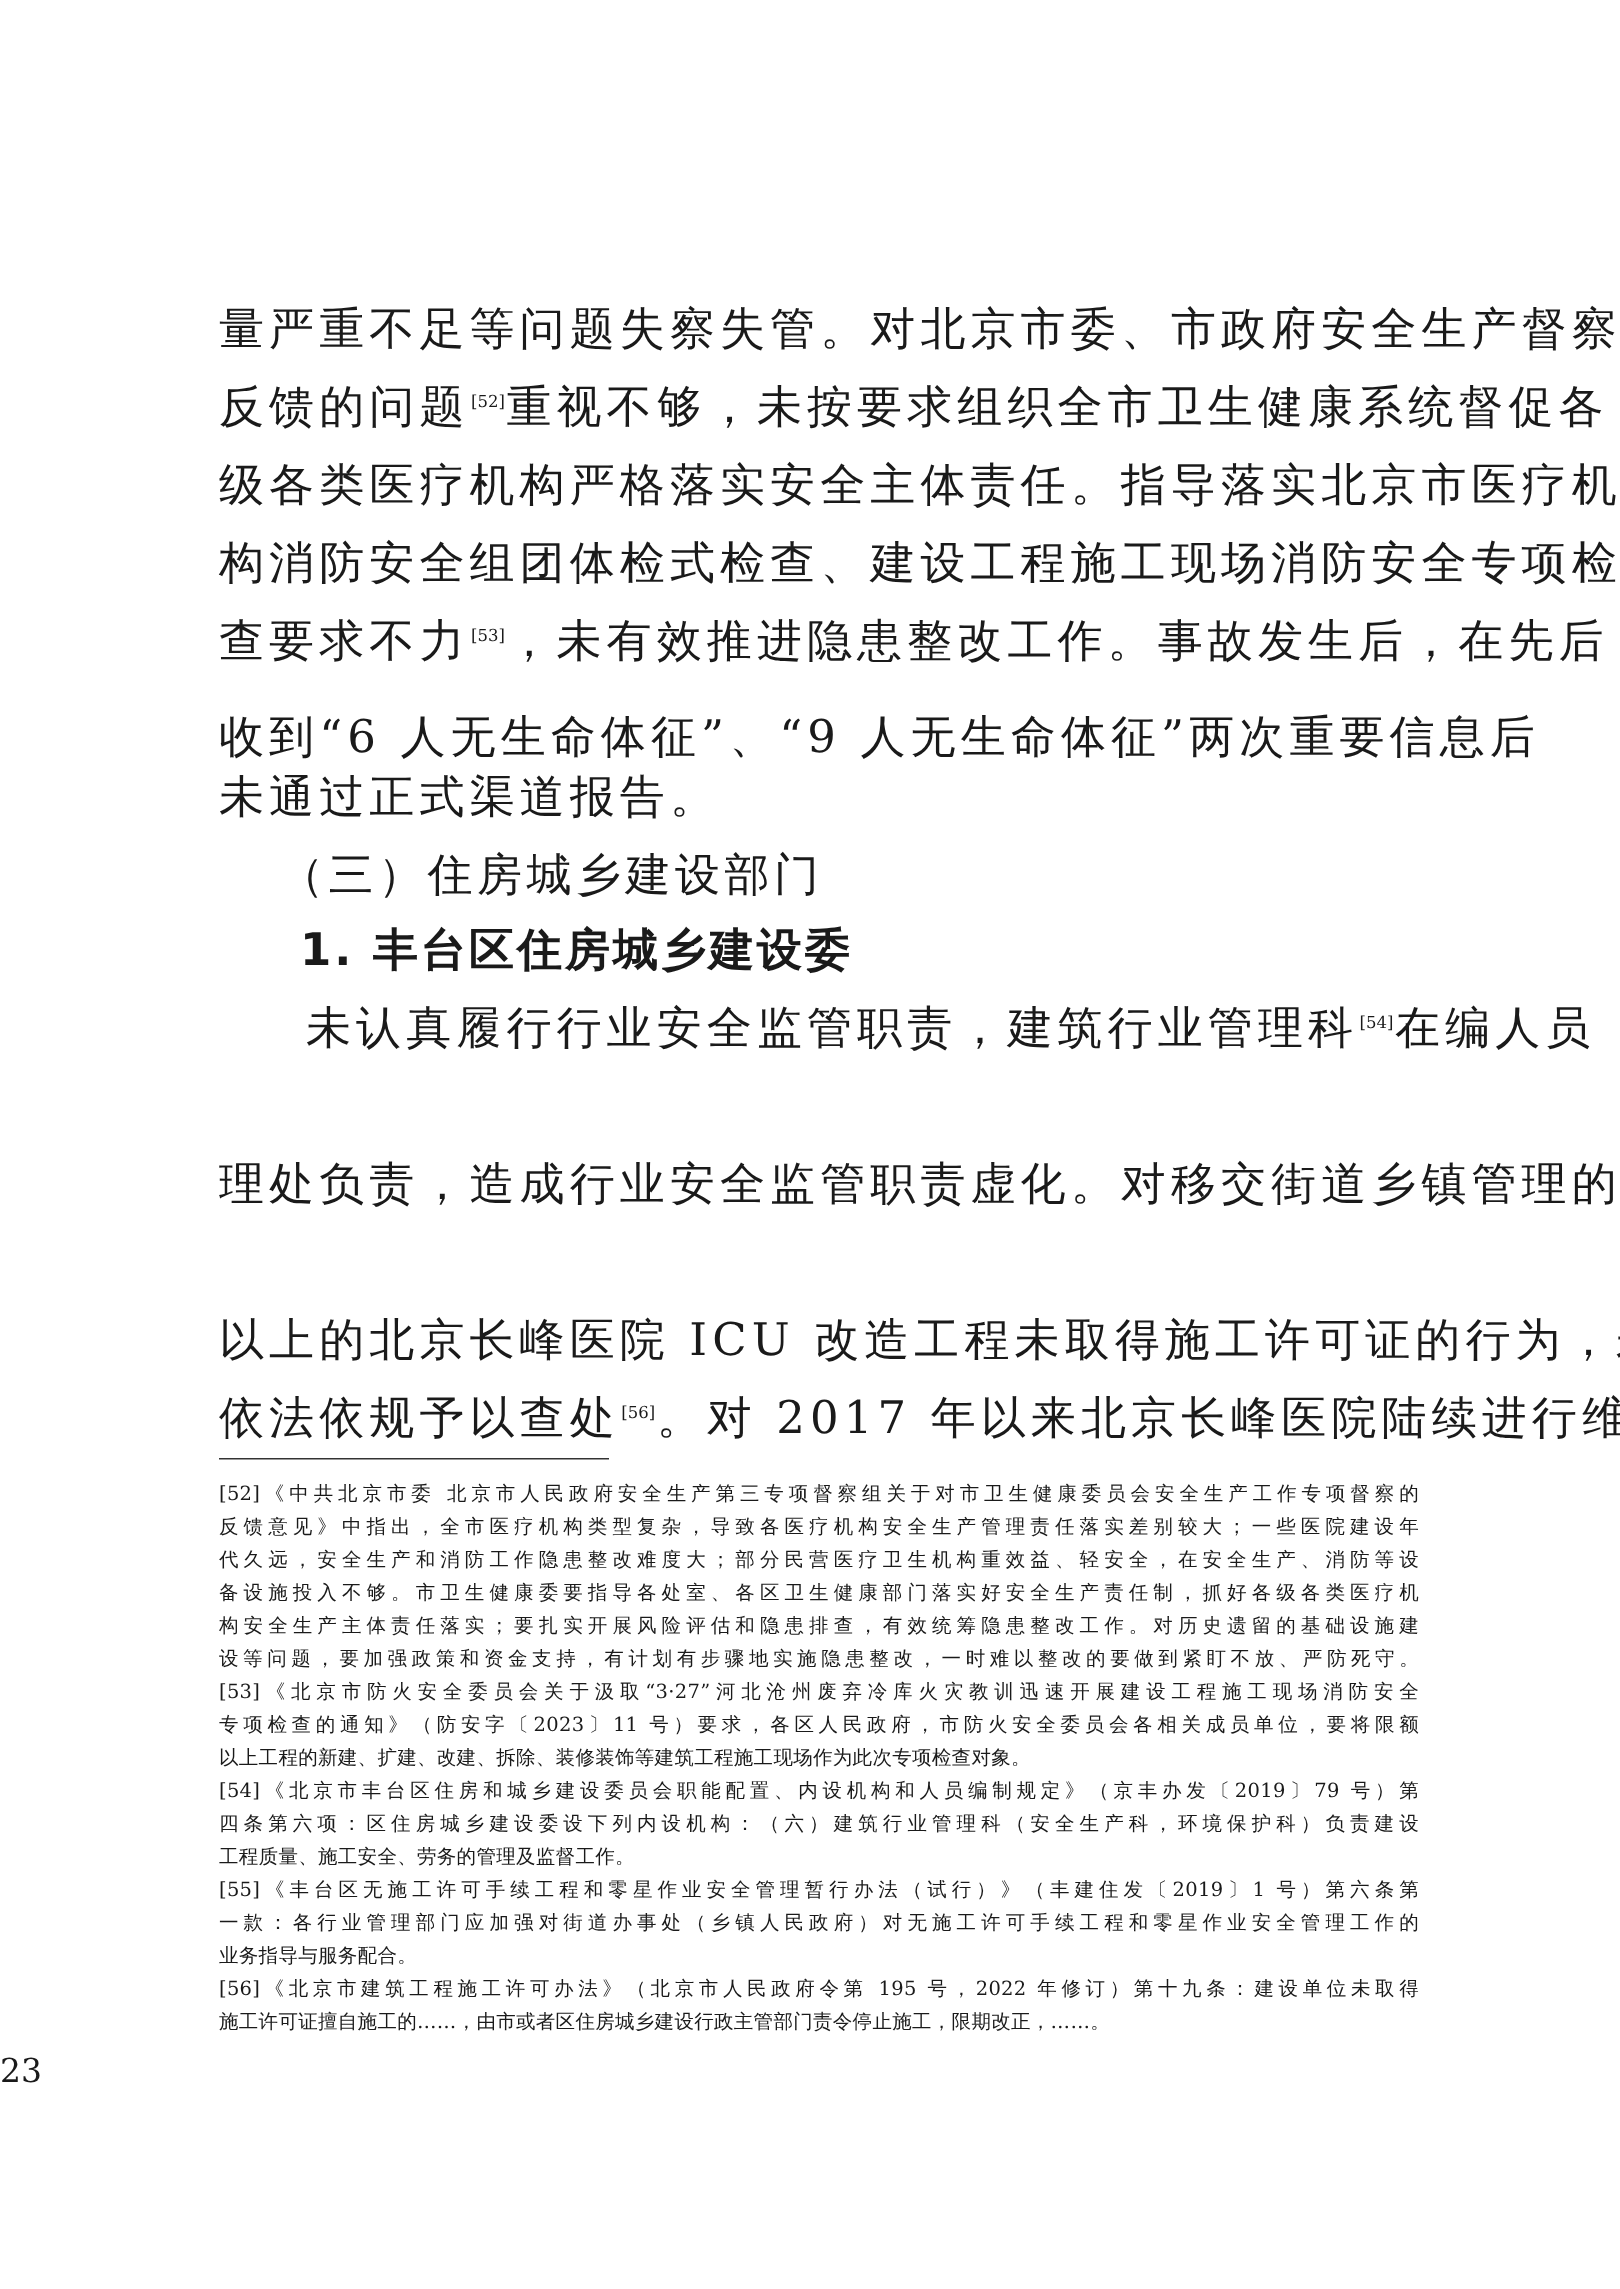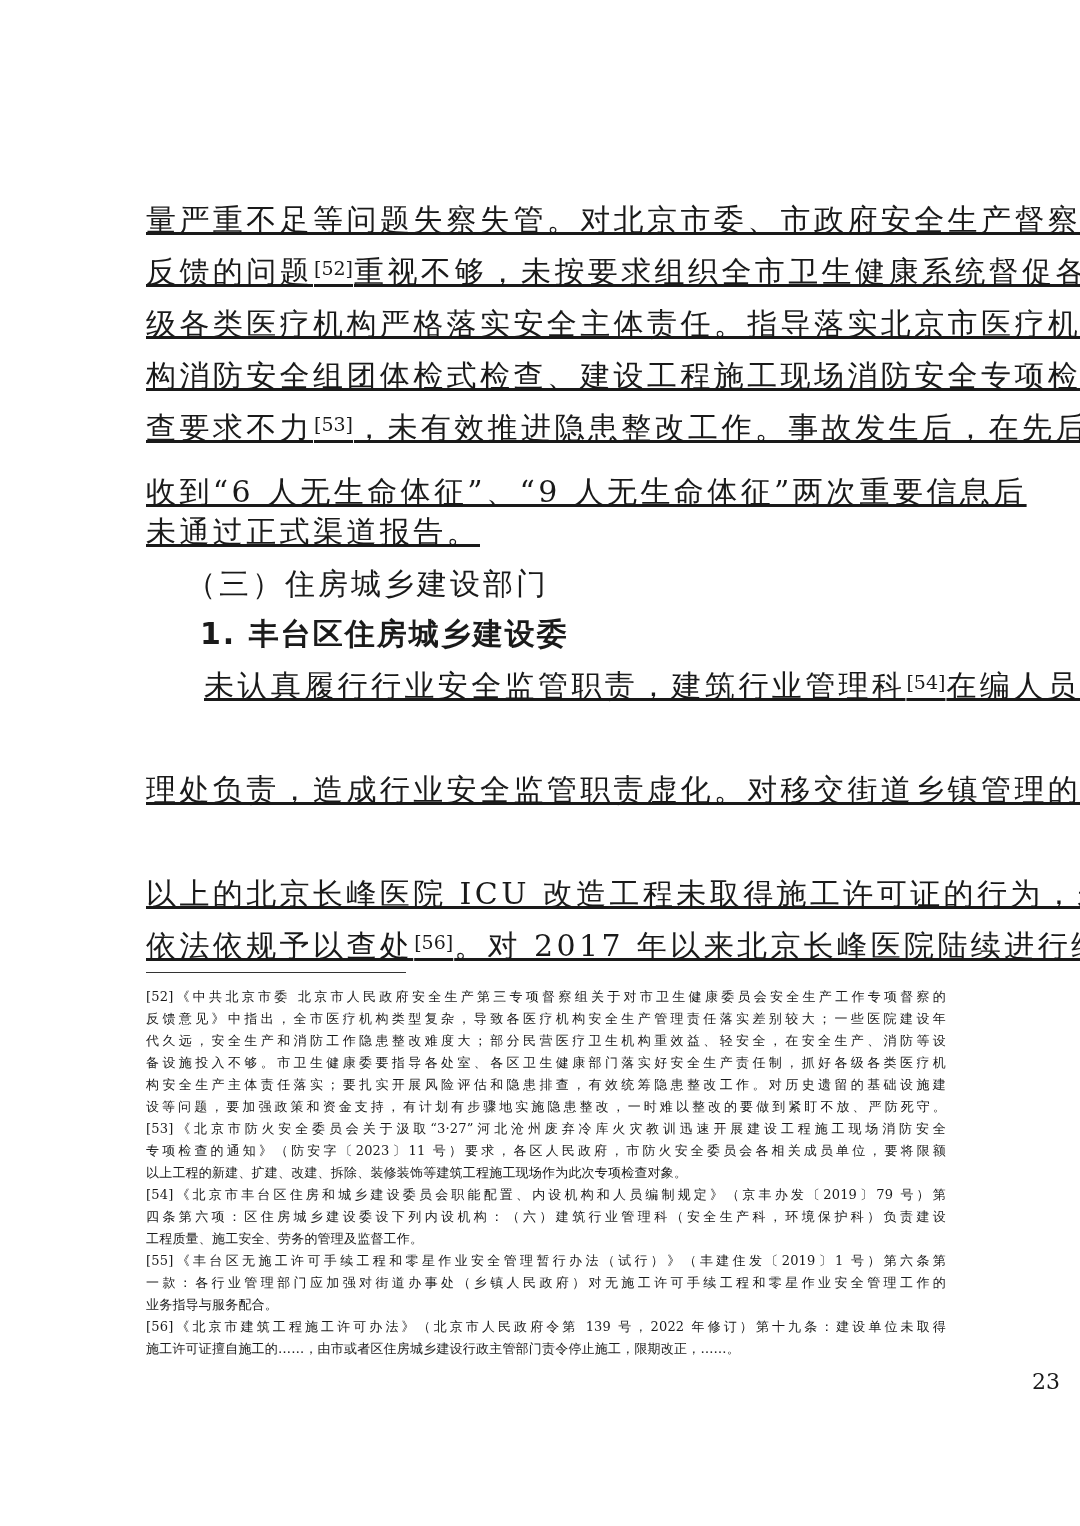--- a/index.html
+++ b/index.html
@@ -1,29 +1,29 @@
 <!DOCTYPE html>
 <html><head>
 <meta charset="utf-8">
 <style>
   html, body { margin: 0; padding: 0; background: #ffffff; }
   body { width: 1080px; height: 1526px; position: relative; overflow: hidden;
          font-family: "DejaVu Serif", "Liberation Serif", serif; color: #1a1a1a; }
   .page { position: absolute; left: 0; top: 0; width: 1080px; height: 1526px; }
   .line { position: absolute; left: 146px; width: 800px; font-size: 30px; line-height: 40px;
-          white-space: nowrap; letter-spacing: 3.4px; text-align: justify; text-align-last: justify; text-decoration: underline; }
+          white-space: nowrap; letter-spacing: 3.4px; text-align: justify; text-align-last: justify; }
   .line.last { text-align-last: left; }
   .heading { position: absolute; font-size: 30px; line-height: 40px; white-space: nowrap; letter-spacing: 3px; }
   .heading.bold { font-weight: bold; font-family: "DejaVu Sans", "Liberation Sans", sans-serif; letter-spacing: 2px; }
-  sup.fn { font-size: 19px; vertical-align: top; position: relative; top: -4px; letter-spacing: 0; margin: 0 1px; }
+  sup.fn { font-size: 11px; vertical-align: top; position: relative; top: -4px; letter-spacing: 0; margin: 0 1px; }
   .fn-rule { position: absolute; left: 146px; top: 972px; width: 260px; height: 1px; background: #333; }
   .fn-line { position: absolute; left: 146px; width: 800px; font-size: 13px; line-height: 21px;
              white-space: nowrap; text-align: justify; text-align-last: justify; letter-spacing: 0.2px; }
   .fn-line.last { text-align-last: left; }
-  .page-num { position: absolute; left: 0; width: 1060px; top: 1368px; text-align: right; font-size: 22px; line-height: 28px; }
+  .page-num { position: absolute; left: 0; width: 1060px; top: 1368px; text-align: left; font-size: 22px; line-height: 28px; }
 </style>
 </head>
 <body>
 
 <div class="page">
 
   <div class="line" style="top:200px">量严重不足等问题失察失管。对北京市委、市政府安全生产督察</div>
   <div class="line" style="top:252px"><span>反馈的问题</span><sup class="fn">[52]</sup><span>重视不够，未按要求组织全市卫生健康系统督促各</span></div>
   <div class="line" style="top:356px">构消防安全组团体检式检查、建设工程施工现场消防安全专项检</div>
   <div class="line" style="top:304px">级各类医疗机构严格落实安全主体责任。指导落实北京市医疗机</div>
@@ -58,18 +58,18 @@
     <div class="fn-line" style="top:1184px">[54]《北京市丰台区住房和城乡建设委员会职能配置、内设机构和人员编制规定》（京丰办发〔2019〕79 号）第</div>
     <div class="fn-line" style="top:1206px">四条第六项：区住房城乡建设委设下列内设机构：（六）建筑行业管理科（安全生产科，环境保护科）负责建设</div>
     <div class="fn-line last" style="top:1228px">工程质量、施工安全、劳务的管理及监督工作。</div>
   </div>
   <div>
     <div class="fn-line" style="top:1250px">[55]《丰台区无施工许可手续工程和零星作业安全管理暂行办法（试行）》（丰建住发〔2019〕1 号）第六条第</div>
     <div class="fn-line" style="top:1272px">一款：各行业管理部门应加强对街道办事处（乡镇人民政府）对无施工许可手续工程和零星作业安全管理工作的</div>
     <div class="fn-line last" style="top:1294px">业务指导与服务配合。</div>
   </div>
   <div>
-    <div class="fn-line" style="top:1316px">[56]《北京市建筑工程施工许可办法》（北京市人民政府令第 139 号，2022 年修订）第十九条：建设单位未取得</div>
+    <div class="fn-line" style="top:1316px">[56]《北京市建筑工程施工许可办法》（北京市人民政府令第 195 号，2022 年修订）第十九条：建设单位未取得</div>
     <div class="fn-line last" style="top:1338px">施工许可证擅自施工的……，由市或者区住房城乡建设行政主管部门责令停止施工，限期改正，……。</div>
   </div>
 
   <div class="page-num">23</div>
 </div>
 
 </body></html>

